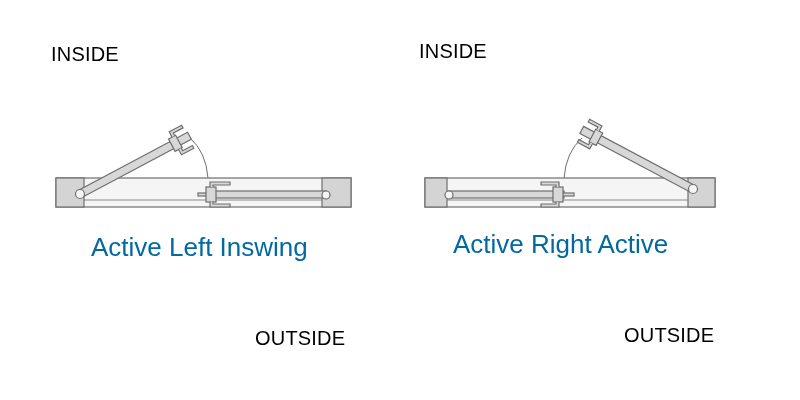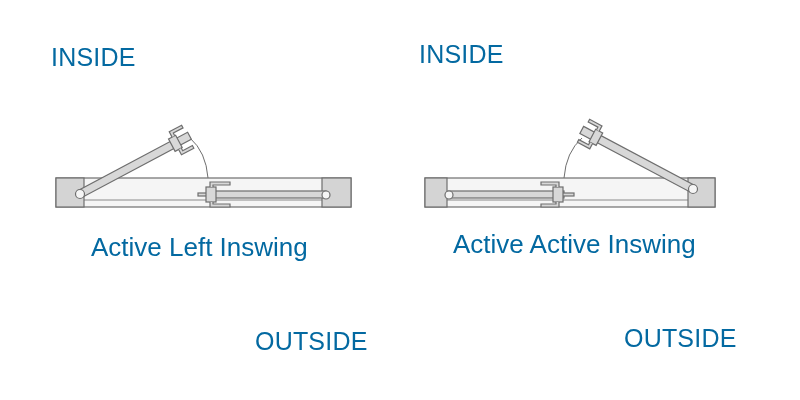--- a/index.html
+++ b/index.html
@@ -1,28 +1,28 @@
 <!DOCTYPE html>
 <html><head>
 <meta charset="utf-8">
 <style>
   html, body { margin:0; padding:0; background:#ffffff; }
   body { width:800px; height:400px; position:relative; overflow:hidden;
          font-family:"Liberation Sans", sans-serif; }
-  .label { position:absolute; color:#0369a1; font-size:25px; letter-spacing:0.2px; white-space:nowrap; }
+  .label { position:absolute; color:#000000; font-size:20px; letter-spacing:0.2px; white-space:nowrap; }
   .title { position:absolute; color:#0369a1; font-size:26px; white-space:nowrap; }
   svg.diagram { position:absolute; left:0; top:0; }
 </style>
 </head>
 <body>
 
 <div class="label" style="left:51px; top:43px;">INSIDE</div>
 <div class="label" style="left:419px; top:40px;">INSIDE</div>
 <div class="title" style="left:91px; top:232px;">Active Left Inswing</div>
-<div class="title" style="left:453px; top:229px;">Active Active Inswing</div>
+<div class="title" style="left:453px; top:229px;">Active Right Active</div>
 <div class="label" style="left:255px; top:327px;">OUTSIDE</div>
 <div class="label" style="left:624px; top:324px;">OUTSIDE</div>
 
 <svg class="diagram" width="800" height="400" viewBox="0 0 800 400">
 
   <g stroke="#6e6e6e" stroke-width="1.2">
 
     <rect x="56" y="178" width="295" height="29" fill="#f5f5f5"></rect>
 
     <rect x="56" y="178" width="28" height="29" fill="#d4d4d4"></rect>

